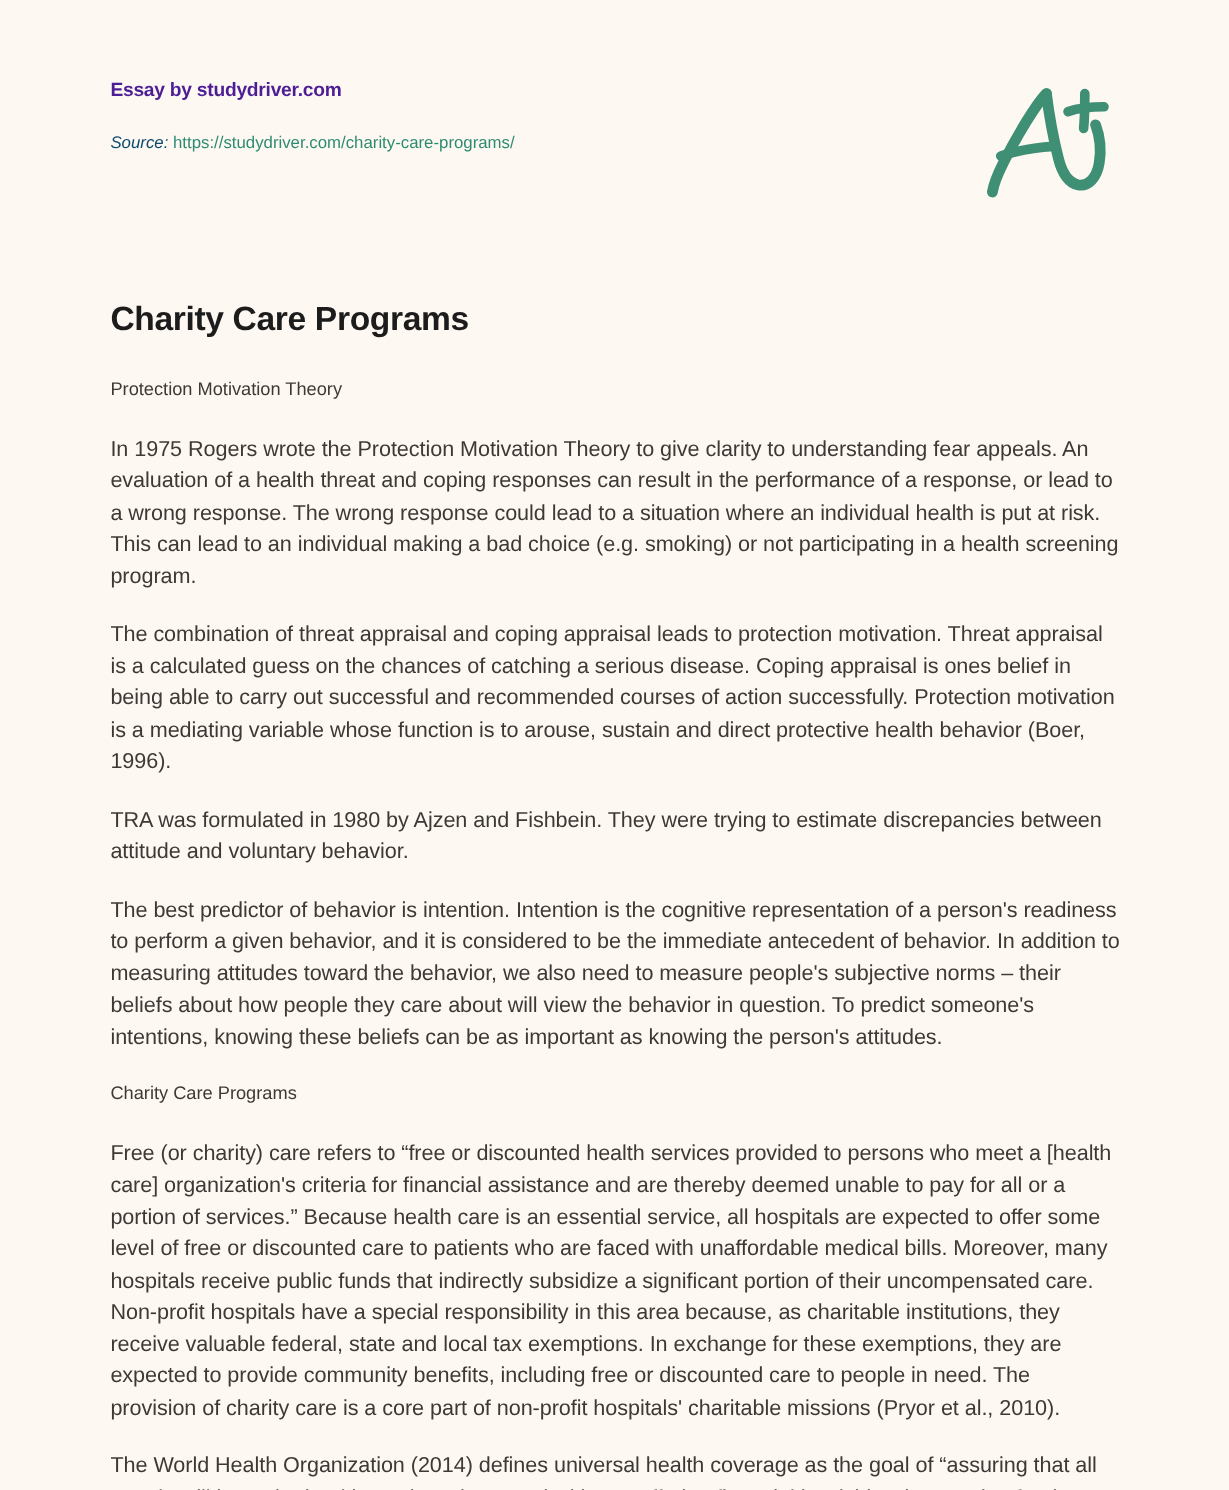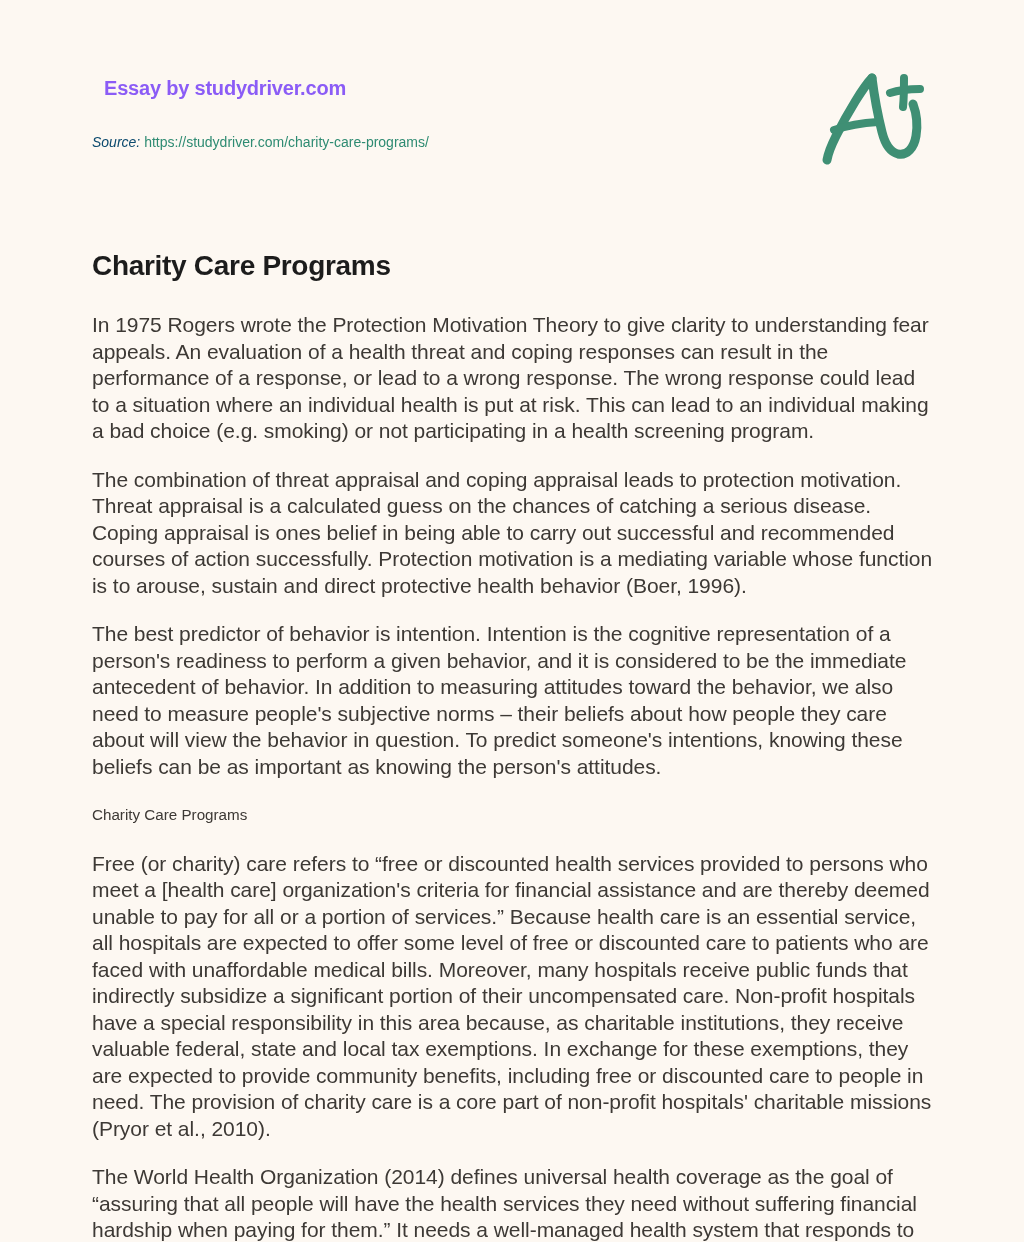--- a/index.html
+++ b/index.html
@@ -35,26 +35,26 @@
   }
 
   .header-text {
     position: absolute;
     left: 92px;
     top: 62px;
     width: 640px;
   }
 
   .essay-by {
-    font-size: 20px;
+    font-size: 16px;
     font-weight: bold;
-    color: #8b5cf6;
+    color: #4c1d95;
     letter-spacing: -0.2px;
     line-height: 28px;
-    margin: 12px;
+    margin: 0;
   }
 
   .source-line {
     margin: 0;
     padding-top: 18px;
     font-size: 14px;
     line-height: 20px;
     color: #77716c;
     white-space: nowrap;
   }
@@ -96,21 +96,21 @@
     color: #1c1c1c;
     letter-spacing: -0.3px;
   }
 
   .body-block {
     margin-top: 28px;
   }
 
   p.para {
     margin: 0 0 22px 0;
-    font-size: 21px;
+    font-size: 18px;
     line-height: 26.5px;
     color: #3d3935;
     text-align: left;
     letter-spacing: -0.05px;
   }
 
   p.para:last-child { margin-bottom: 0; }
 
   p.subhead {
     margin: 0 0 22px 0;
@@ -156,22 +156,24 @@
       </svg>
     </div>
   </div>
 
   <div class="content">
 
     <h1 class="doc-title">Charity Care Programs</h1>
 
     <div class="body-block truncated" id="body-block">
 
+    <p class="subhead">Protection Motivation Theory</p>
         <p class="para">In 1975 Rogers wrote the Protection Motivation Theory to give clarity to understanding fear appeals. An evaluation of a health threat and coping responses can result in the performance of a response, or lead to a wrong response. The wrong response could lead to a situation where an individual health is put at risk. This can lead to an individual making a bad choice (e.g. smoking) or not participating in a health screening program.</p>
         <p class="para">The combination of threat appraisal and coping appraisal leads to protection motivation. Threat appraisal is a calculated guess on the chances of catching a serious disease. Coping appraisal is ones belief in being able to carry out successful and recommended courses of action successfully. Protection motivation is a mediating variable whose function is to arouse, sustain and direct protective health behavior (Boer, 1996).</p>
+        <p class="para">TRA was formulated in 1980 by Ajzen and Fishbein. They were trying to estimate discrepancies between attitude and voluntary behavior.</p>
         <p class="para">The best predictor of behavior is intention. Intention is the cognitive representation of a person's readiness to perform a given behavior, and it is considered to be the immediate antecedent of behavior. In addition to measuring attitudes toward the behavior, we also need to measure people's subjective norms – their beliefs about how people they care about will view the behavior in question. To predict someone's intentions, knowing these beliefs can be as important as knowing the person's attitudes.</p>
         <p class="subhead">Charity Care Programs</p>
         <p class="para">Free (or charity) care refers to “free or discounted health services provided to persons who meet a [health care] organization's criteria for financial assistance and are thereby deemed unable to pay for all or a portion of services.” Because health care is an essential service, all hospitals are expected to offer some level of free or discounted care to patients who are faced with unaffordable medical bills. Moreover, many hospitals receive public funds that indirectly subsidize a significant portion of their uncompensated care. Non-profit hospitals have a special responsibility in this area because, as charitable institutions, they receive valuable federal, state and local tax exemptions. In exchange for these exemptions, they are expected to provide community benefits, including free or discounted care to people in need. The provision of charity care is a core part of non-profit hospitals' charitable missions (Pryor et al., 2010).</p>
         <p class="para">The World Health Organization (2014) defines universal health coverage as the goal of “assuring that all people will have the health services they need without suffering financial hardship when paying for them.” It needs a well-managed health system that responds to people's priority health needs, a financial system that helps eradica</p>
       </div>
 
   </div>
 
 </div>
 

